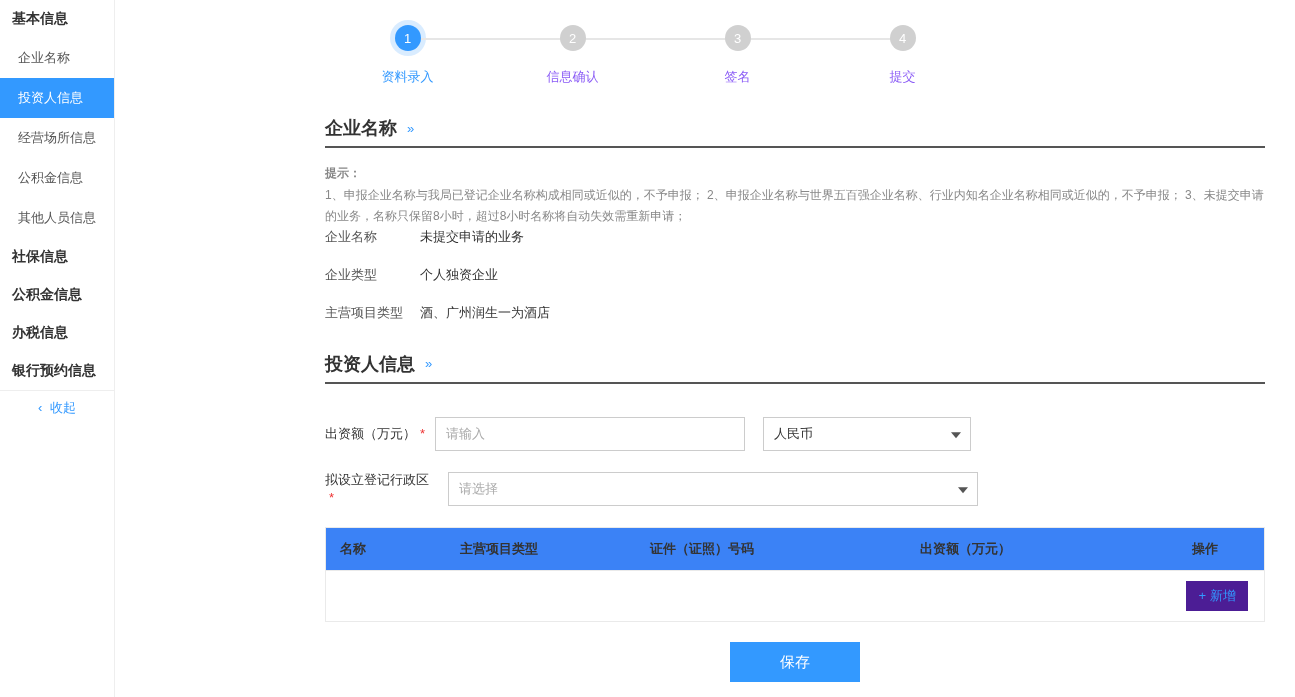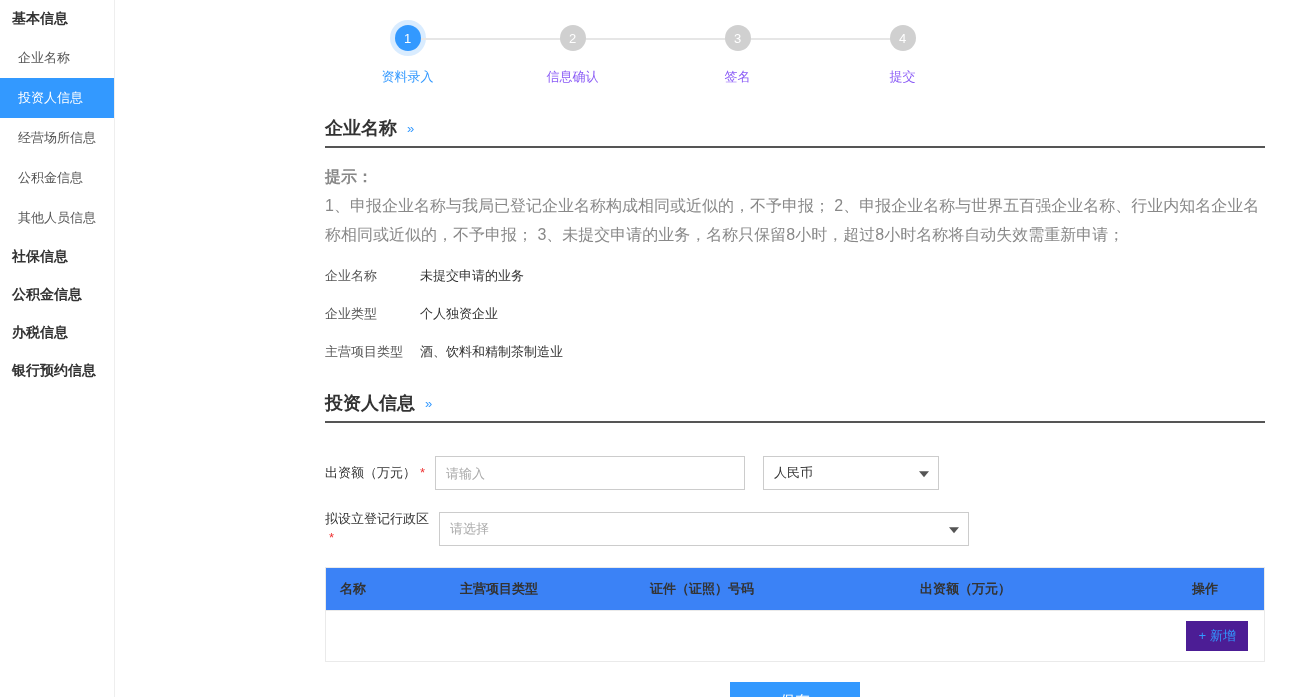--- a/index.html
+++ b/index.html
@@ -27,35 +27,35 @@
 .step .step-label { margin-top: 12px; font-size: 13px; color: #8b5cf6; }
 .step.active .step-label { color: #3399ff; }
 .step-line { position: absolute; top: 18px; height: 2px; background: #e6e6e6; width: 100%; left: 50%; z-index: 1; }
 .step:last-child .step-line { display: none; }
 
 
 .section-title-row { display: flex; align-items: center; border-bottom: 2px solid #555; padding-bottom: 6px; margin-bottom: 15px; }
 .section-title { font-size: 18px; font-weight: bold; color: #333; margin-right: 10px; }
 .section-chev { color: #3399ff; font-size: 13px; letter-spacing: -4px; cursor: pointer; }
 
-.hint { font-size: 16px; color: #888; line-height: 1.8; margin-bottom: 18px; max-width: 940px; }
+.hint { font-size: 12px; color: #888; line-height: 1.8; max-width: 940px; }
 .hint .hint-title { color: #888; font-weight: bold; }
 
 .field-row { display: flex; align-items: center; margin-bottom: 20px; }
 .field-label { width: 95px; font-size: 13px; color: #555; }
 .field-value { font-size: 13px; color: #333; }
 
 
 .form-row { display: flex; align-items: center; margin-bottom: 20px; }
 .form-label { width: 110px; font-size: 13px; color: #333; line-height: 1.4; }
 .form-label .star { color: #e33; margin-left: 4px; }
 .form-input { width: 310px; height: 34px; border: 1px solid #ccc; padding: 0 10px; font-size: 13px; color: #333; }
 .form-input::placeholder { color: #aaa; }
-.form-select { width: 176px; height: 34px; border: 1px solid #ccc; padding: 0 26px 0 10px; font-size: 13px; color: #333; background: #fff; appearance: none; position: relative; display: flex; align-items: center; margin-left: 18px; }
-.form-select-wide { width: 530px; margin-left: 4px; }
+.form-select { width: 208px; height: 34px; border: 1px solid #ccc; padding: 0 26px 0 10px; font-size: 13px; color: #333; background: #fff; appearance: none; position: relative; display: flex; align-items: center; margin-left: 18px; }
+.form-select-wide { width: 530px; margin-left: 13px; }
 .sel-wrap { position: relative; display: inline-block; }
 .sel-wrap::after { content: ""; position: absolute; right: 10px; top: 50%; transform: translateY(-30%); border-left: 5px solid transparent; border-right: 5px solid transparent; border-top: 6px solid #555; pointer-events: none; }
 
 
 .table { width: 940px; border: 1px solid #eaeaea; margin-top: 10px; background:#fff;}
 .table-head { display: flex; background: #3b82f6; border-bottom: 1px solid #eaeaea; }
 .table-head > div { padding: 12px 14px; font-size: 13px; color: #333; font-weight: bold; }
 .th-name { width: 120px; }
 .th-type { width: 190px; }
 .th-id { width: 270px; }
@@ -80,20 +80,24 @@
     <div class="menu-item active">投资人信息</div>
     <div class="menu-item">经营场所信息</div>
     <div class="menu-item">公积金信息</div>
     <div class="menu-item">其他人员信息</div>
 
     <div class="group-title">社保信息</div>
     <div class="group-title">公积金信息</div>
     <div class="group-title">办税信息</div>
     <div class="group-title">银行预约信息</div>
 
+    <div class="collapse">
+      <span class="chev">‹</span>
+      <span>收起</span>
+    </div>
   </aside>
 
   <main class="main">
 
     <div class="steps">
       <div class="step active">
         <div class="circle-outer">
             <div class="circle">1</div>
           </div>
         <div class="step-line"></div>
@@ -134,21 +138,21 @@
     <div class="field-row">
       <div class="field-label">企业名称</div>
       <div class="field-value">未提交申请的业务</div>
     </div>
     <div class="field-row">
       <div class="field-label">企业类型</div>
       <div class="field-value">个人独资企业</div>
     </div>
     <div class="field-row" style="margin-bottom:30px">
       <div class="field-label">主营项目类型</div>
-      <div class="field-value">酒、饮料和精制茶制造业</div>
+      <div class="field-value">酒、广州润生一为酒店</div>
     </div>
 
     <div class="section-title-row" style="width:940px">
       <div class="section-title">投资人信息</div>
       <span class="section-chev">»</span>
     </div>
 
     <div style="height:18px"></div>
 
     <div class="form-row">

